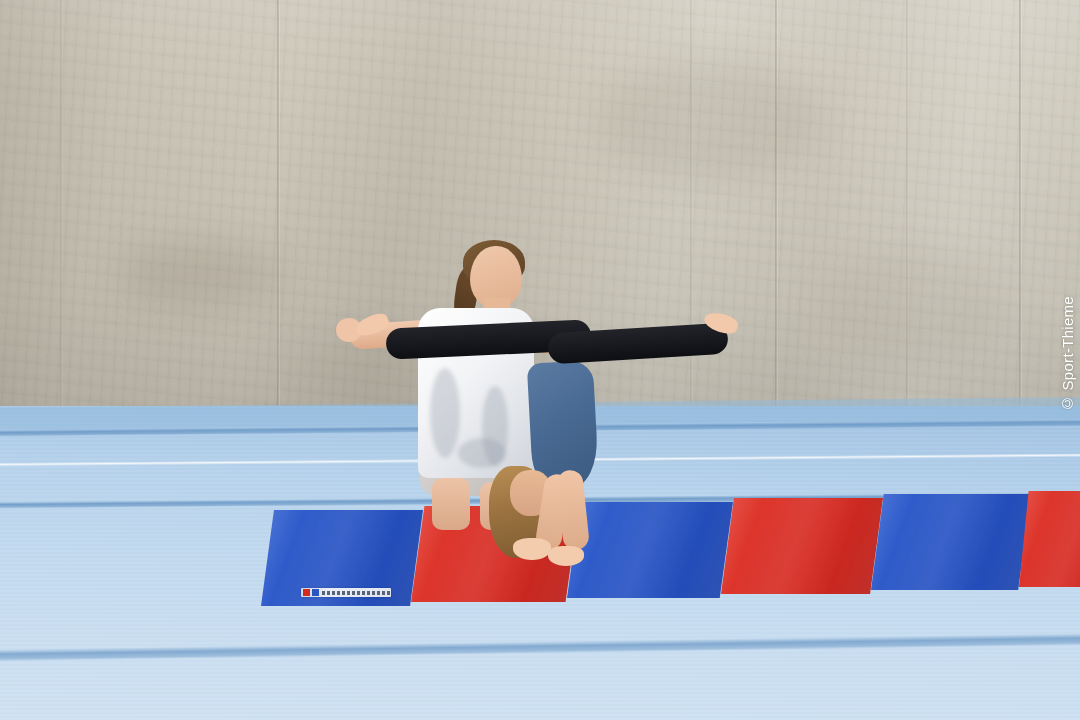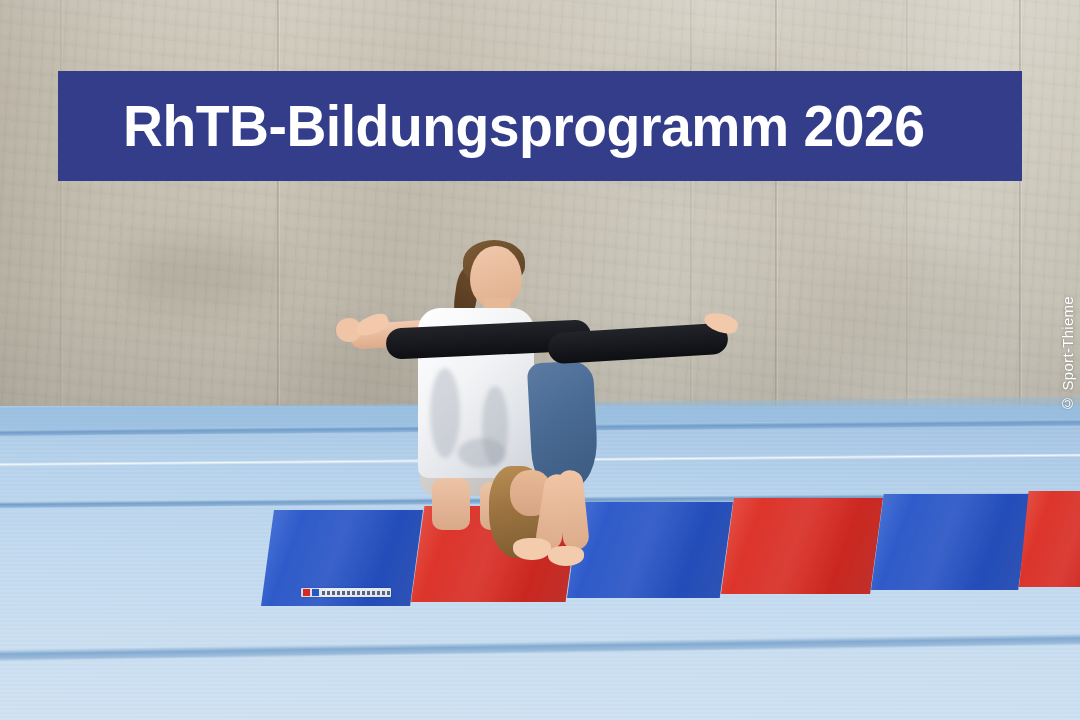--- a/index.html
+++ b/index.html
@@ -284,19 +284,16 @@
       <div class="c-hair"></div>
       <div class="c-head"></div>
       <div class="c-arm"></div>
       <div class="c-arm b"></div>
       <div class="c-hand"></div>
       <div class="c-hand b"></div>
     </div>
 
   </div>
 
-  <div class="banner">
-    <h1 class="banner-title">RhTB-Bildungsprogramm 2026</h1>
-  </div>
 
   <div class="credit">© Sport-Thieme</div>
 
 </div>
 
 </body></html>

